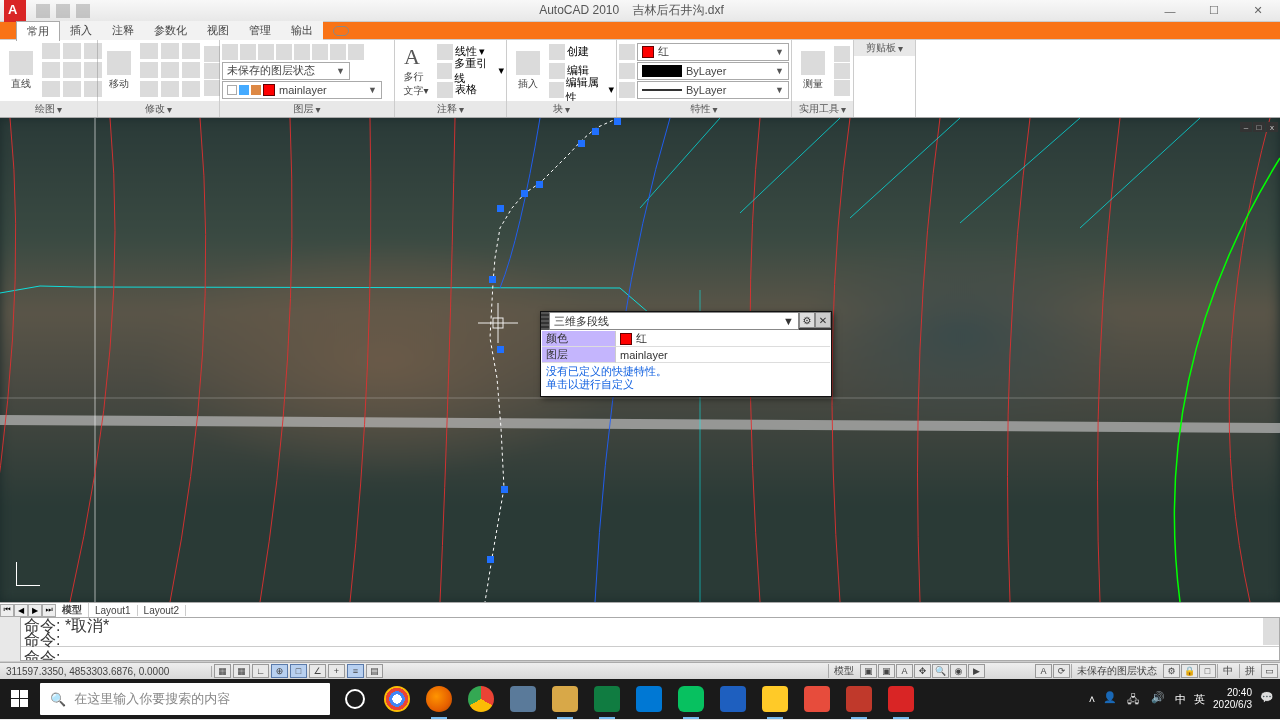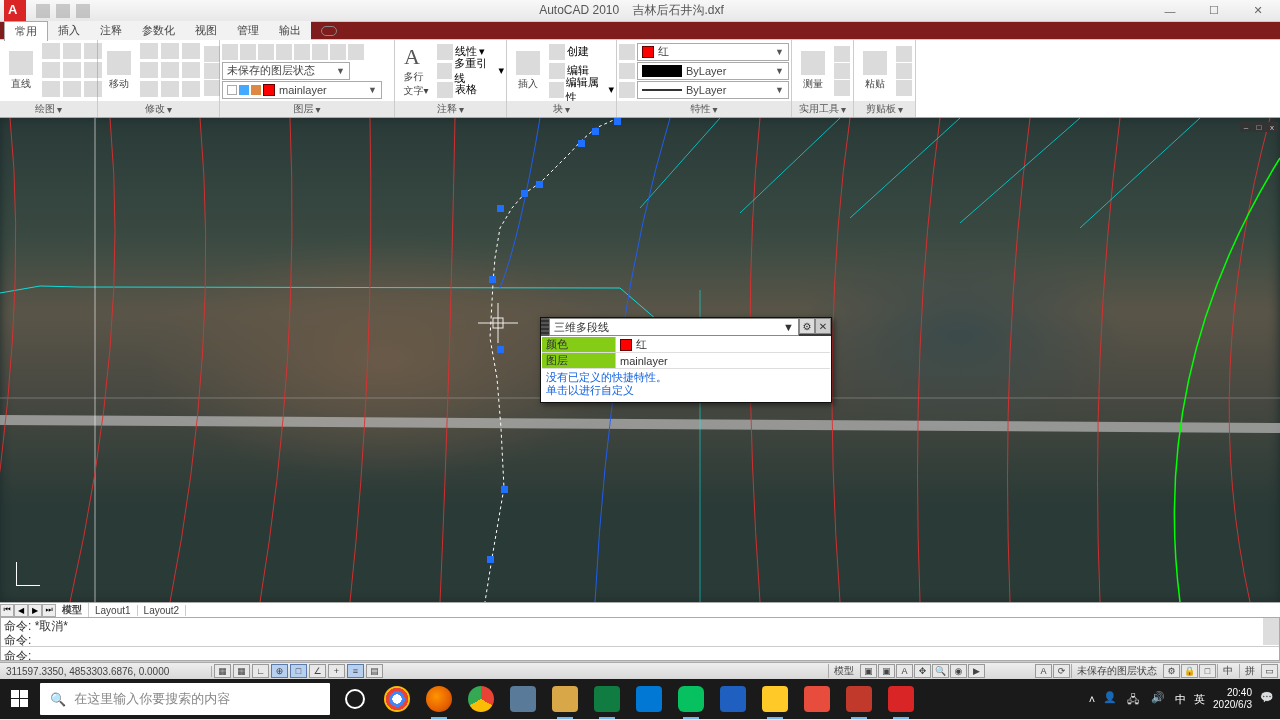--- a/index.html
+++ b/index.html
@@ -7,21 +7,21 @@
 
 .titlebar { height: 22px; background: linear-gradient(#f8f8f8, #e8e8e8); display: flex; align-items: center; border-bottom: 1px solid #ccc; }
 .app-icon { width: 22px; height: 22px; background: #d92525; margin: 0 4px; position: relative; }
 .app-icon::after { content: "A"; color: white; font-weight: bold; position: absolute; left: 4px; top: 2px; font-size: 13px; }
 .qat { display: flex; gap: 6px; margin-left: 6px; }
 .qat-icon { width: 14px; height: 14px; background: #888; opacity: .4; }
 .title-center { flex: 1; text-align: center; color: #555; font-size: 12px; padding-left: 25px; }
 .win-controls { display: flex; }
 .win-btn { width: 44px; height: 22px; display: flex; align-items: center; justify-content: center; color: #666; }
 
-.menubar { height: 18px; background: #7f1d1d; display: flex; align-items: center; gap: 0; padding-left: 4px; border-bottom: 1px solid #ccc; position: relative; }
+.menubar { height: 18px; background: #f97316; display: flex; align-items: center; gap: 0; padding-left: 16px; border-bottom: 1px solid #ccc; position: relative; }
 .menu-tab { padding: 2px 10px; background: #f2f2f2; color: #444; }
 .menu-tab.active { background: #fff; border: 1px solid #aaa; border-bottom: none; }
 .menu-o { width: 16px; height: 10px; border: 1px solid #888; border-radius: 5px; margin-left: 10px; }
 
 .ribbon { height: 78px; background: #fff; border-bottom: 1px solid #aaa; display: flex; }
 .panel { border-right: 1px solid #ccc; display: flex; flex-direction: column; }
 .panel-body { flex: 1; display: flex; align-items: center; padding: 2px; gap: 2px; }
 .panel-title { height: 16px; background: #e8e8e8; font-size: 10px; text-align: center; color: #555; display:flex;align-items:center;justify-content:center;gap:2px; }
 .vbtn { display: flex; flex-direction: column; align-items: center; justify-content: center; min-width: 38px; height: 55px; padding: 2px 4px; font-size: 10px; color: #444; gap:2px; }
 .vbtn .ico { width: 24px; height: 24px; background: #888; opacity:.3; }
@@ -43,40 +43,40 @@
   linear-gradient(#2a3a38 0%, #3a4a42 25%, #5a5548 40%, #4a4a42 55%, #2a3a36 80%);
   filter: blur(6px);
 }
 .drawing-lines { position:absolute; inset:0; }
 .vwin-ctrl { position:absolute; top:4px; right:2px; display:flex; gap:1px;}
 .vwin-ctrl span { width:12px; height:10px; background:#333; color:#ccc; font-size:8px; display:flex;align-items:center;justify-content:center;}
 .ucs-icon { position:absolute; left:8px; bottom:16px; width:30px; height:30px; }
 .ucs-icon::before { content:""; position:absolute; left:8px; bottom:0; width:1px; height:24px; background:#fff;}
 .ucs-icon::after { content:""; position:absolute; left:8px; bottom:0; width:24px; height:1px; background:#fff;}
 
-.quick-panel { position:absolute; left:540px; top:199px; width:292px; background:#3a3a3a; border:1px solid #111; box-shadow:2px 2px 6px rgba(0,0,0,.5);}
+.quick-panel { position:absolute; left:540px; top:193px; width:292px; background:#3a3a3a; border:1px solid #111; box-shadow:2px 2px 6px rgba(0,0,0,.5);}
 .qp-head { height:18px; display:flex; align-items:stretch; background:#3a3a3a;}
 .qp-grip { width:8px; background: repeating-linear-gradient(#555 0 2px, #333 2px 4px); }
 .qp-type { flex:1; background:#fff; border:1px solid #888; display:flex; align-items:center; padding:0 4px; color:#333; font-size:11px;}
 .qp-icons { display:flex;}
 .qp-icon { width:16px; height:16px; background:#ddd; border:1px solid #888; font-size:10px; display:flex;align-items:center;justify-content:center; color:#333;}
 .qp-close { background:#ccc;}
 .qp-body { background:#fff; padding:1px;}
 .qp-row { display:flex; height:16px; font-size:11px;}
-.qp-label { width:74px; background:#84cc16; padding:0 4px; color:#333; border-right:1px solid #ccc; border-bottom:1px solid #ddd; display:flex;align-items:center;}
+.qp-label { width:74px; background:#c4b5fd; padding:0 4px; color:#333; border-right:1px solid #ccc; border-bottom:1px solid #ddd; display:flex;align-items:center;}
 .qp-value { flex:1; background:#fff; padding:0 4px; color:#333; display:flex;align-items:center; border-bottom:1px solid #ddd;}
 .qp-links { padding:2px 4px 4px; font-size:11px;}
 .qp-links a { color:#1060e0; display:block; line-height:13px;}
 
 .layout-tabs { height:15px; background:#fff; border-top:1px solid #aaa; display:flex; align-items:center; font-size:10px;}
 .lt-btn { width:14px; height:13px; border:1px solid #aaa; background:#eee; display:flex;align-items:center;justify-content:center; font-size:8px;}
 .lt-tab { padding:0 6px; border-right:1px solid #ccc; color:#444;}
 .lt-tab.active { background:#fff; font-weight:bold;}
 
-.cmdline { height:44px; background:#fff; border:1px solid #aaa; font-family: "SimSun", monospace; font-size:12px; color:#333; position:relative; overflow:hidden;}
+.cmdline { height:44px; background:#fff; border:1px solid #aaa; font-family: "SimSun", monospace; font-size:16px; color:#333; position:relative; overflow:hidden;margin-left:20px;}
 .cmd-text { padding:1px 3px; line-height:14px; height:28px;}
 .cmd-input { border-top:1px solid #ccc; padding:1px 3px; height:15px;}
 .cmd-scroll { position:absolute; right:0; top:0; bottom:15px; width:16px; background:#eee; display:flex; flex-direction:column;}
 .cmd-sb { flex:1; background:#ddd;}
 .cmd-hscroll { position:absolute; left:0; right:0; bottom:0; height:15px; background:#eee; border-top:1px solid #ccc; display:flex; align-items:center;}
 
 .statusbar { height:17px; background: linear-gradient(#eee, #d8d8d8); border-top:1px solid #aaa; display:flex; align-items:center; font-size:10px; color:#444; padding:0 2px; gap:2px;}
 .status-coords { min-width:210px; padding:0 4px; border-right:1px solid #aaa;}
 .sbtn { width:17px; height:14px; border:1px solid #999; background:#e8e8e8; display:flex;align-items:center;justify-content:center; font-size:9px;}
 .sbtn.on { background:#b8d0f0; border-color:#5a7aaa;}
@@ -290,31 +290,20 @@
       <div class="col">
           <span class="ico-sm"></span>
           <span class="ico-sm"></span>
           <span class="ico-sm"></span>
         </div>
     </div>
     <div class="panel-title"><span>实用工具</span> ▾</div>
   </div>
 
   <div class="panel" style="width:62px">
-    <div class="panel-body">
-      <div class="vbtn">
-          <span class="ico"></span>
-          <span>粘贴</span>
-        </div>
-      <div class="col">
-          <span class="ico-sm"></span>
-          <span class="ico-sm"></span>
-          <span class="ico-sm"></span>
-        </div>
-    </div>
     <div class="panel-title"><span>剪贴板</span> ▾</div>
   </div>
 </div>
 
 <div class="viewport">
   <svg class="drawing-lines" viewBox="0 0 1280 484">
 
     <line x1="0" y1="302" x2="1280" y2="310" stroke="#bbb" stroke-width="10" opacity=".7"></line>
 
     <polyline points="0,175 40,168 80,169 620,170 700,239" stroke="#0ff" stroke-width="1" fill="none" opacity=".8"></polyline>

